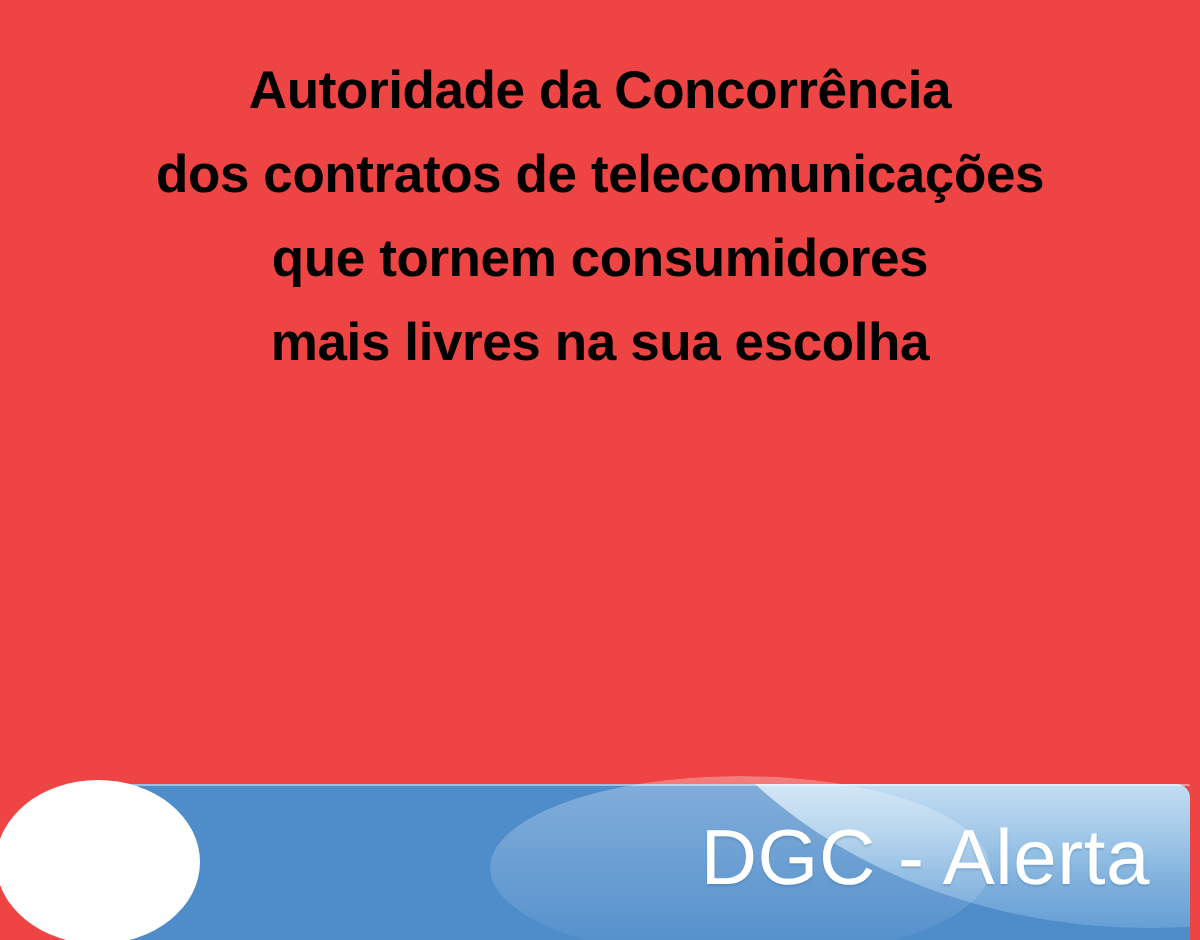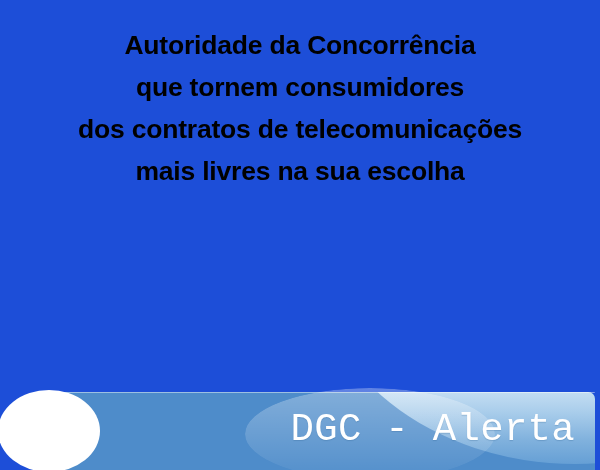--- a/index.html
+++ b/index.html
@@ -12,21 +12,21 @@
     width: 600px;
     height: 470px;
     overflow: hidden;
     font-family: "Liberation Sans", sans-serif;
   }
 
   #slide {
     position: relative;
     width: 600px;
     height: 470px;
-    background: #1d4ed8;
+    background: #ef4444;
     overflow: hidden;
   }
 
   
   #headline {
     position: absolute;
     left: 0;
     top: 24px;
     width: 600px;
     text-align: center;
@@ -112,38 +112,38 @@
     background: rgba(255,255,255,0.45);
     border-top-right-radius: 7px;
   }
 
   #banner-title {
     position: absolute;
     right: 20px;
     top: 50%;
     transform: translateY(-52%);
     color: #ffffff;
-    font-family: Liberation Mono, monospace;
+    font-family: Liberation Sans, sans-serif;
     font-weight: normal;
     font-size: 39px;
     line-height: 44px;
     letter-spacing: 0.3px;
     white-space: nowrap;
     text-shadow: 0 1px 1px rgba(40,90,140,0.25);
   }
 </style>
 </head>
 <body>
 
 <div id="slide">
 
   <div id="headline">
     <span class="hl-line">Autoridade da Concorrência</span>
+    <span class="hl-line">dos contratos de telecomunicações</span>
     <span class="hl-line">que tornem consumidores</span>
-    <span class="hl-line">dos contratos de telecomunicações</span>
     <span class="hl-line">mais livres na sua escolha</span>
   </div>
 
   <div id="banner">
     <div class="banner-bar"></div>
     <div class="banner-sheen"></div>
     <div class="banner-arc"></div>
     <div class="banner-topline"></div>
     <div class="banner-notch"></div>
     <div id="banner-title">DGC - Alerta</div>

